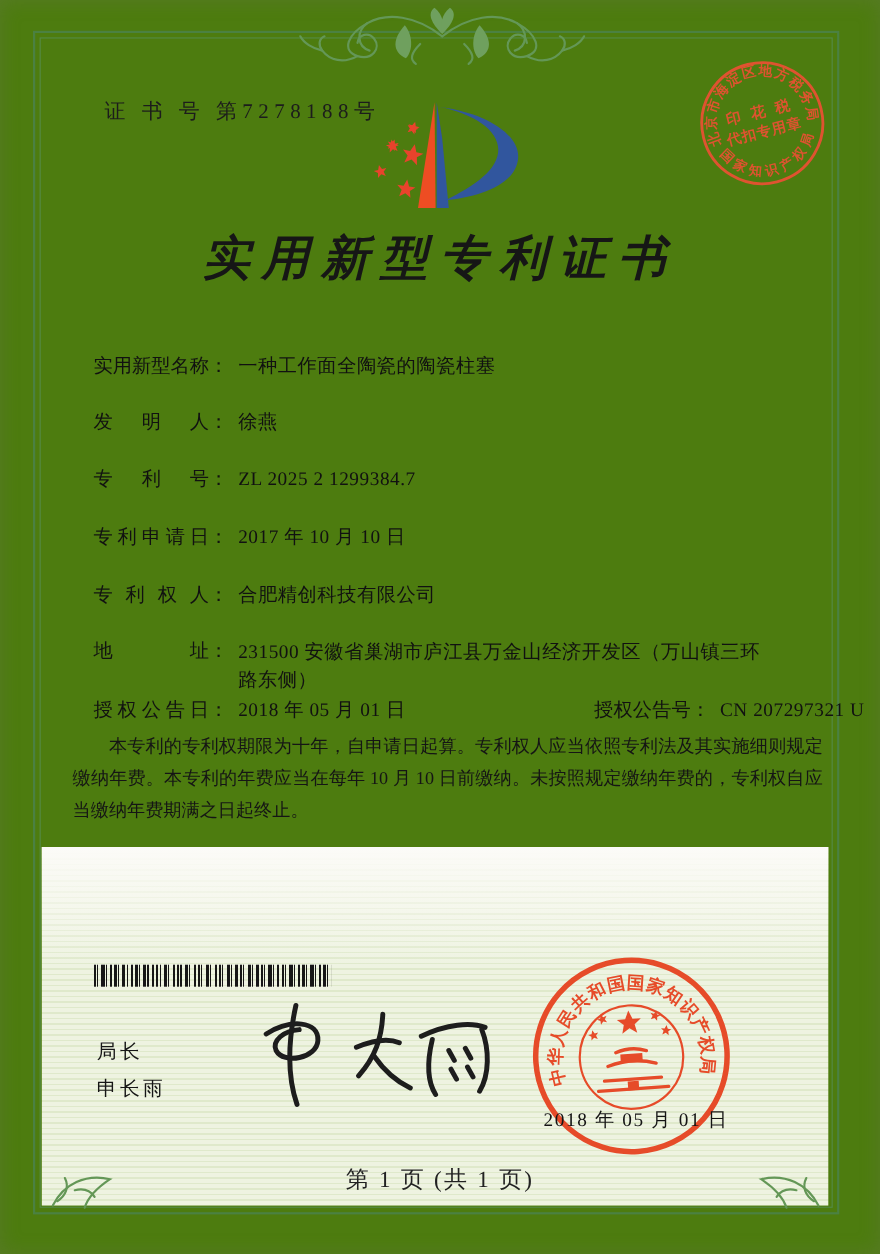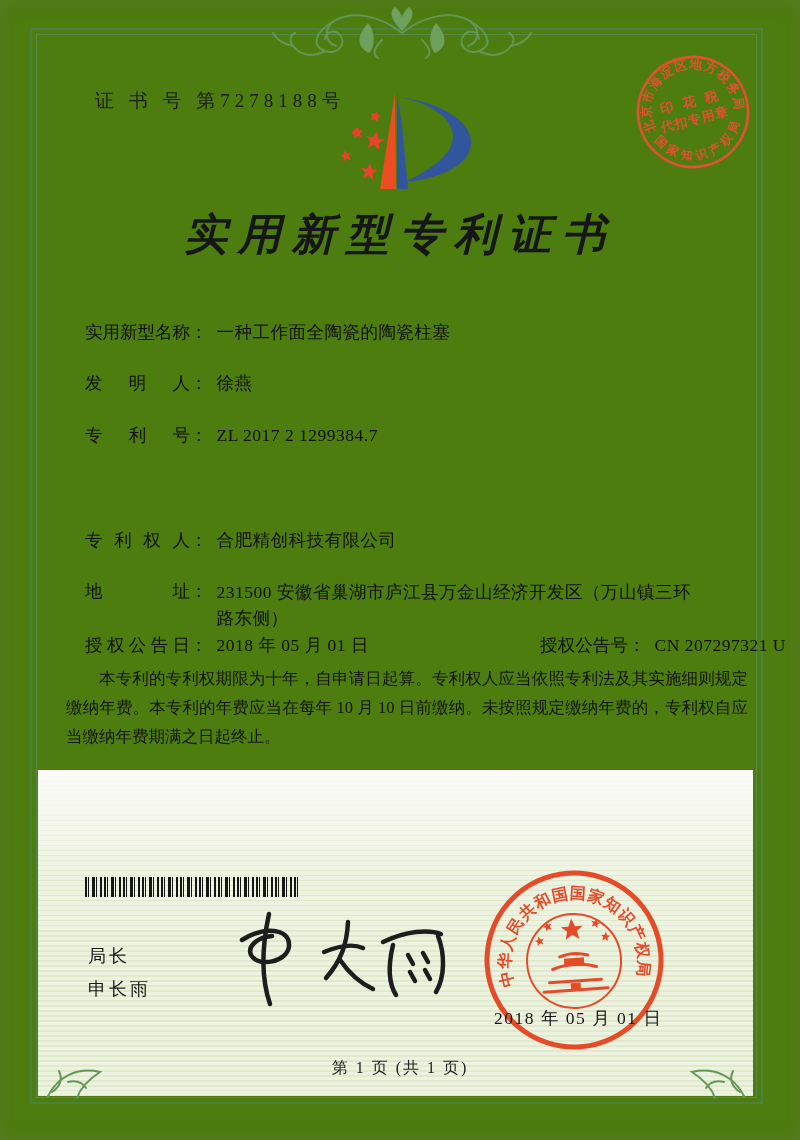--- a/index.html
+++ b/index.html
@@ -24,21 +24,21 @@
   .flabel{display:inline-block;width:105px;text-align:justify;text-align-last:justify;}
   .fcolon{margin-right:9px;}
   .fval{letter-spacing:.5px;}
   .fval.wrap{display:inline-block;vertical-align:top;white-space:normal;width:480px;line-height:26px;}
   .grant-right{position:absolute;left:455px;top:0;}
   .grant-right .flabel{width:88px;}
   .body-text{position:absolute;left:66px;top:664px;width:682px;font-size:16.5px;line-height:29px;
              color:#151515;text-align:justify;}
   .body-text p{margin:0;text-indent:2em;}
   .director{position:absolute;left:88px;font-size:18px;letter-spacing:3px;color:#161616;}
-  .footer{position:absolute;left:0;top:1058px;width:100%;text-align:center;font-size:16px;
+  .footer{position:absolute;left:0;top:1058px;width:100%;text-align:center;font-size:21px;
           letter-spacing:2px;color:#222;}
   .issue-date{position:absolute;left:494px;top:1006px;font-size:17.5px;letter-spacing:1.5px;
               color:#141414;z-index:6;}
   
   .barcode{position:absolute;left:85px;top:877px;width:216px;height:20px;z-index:3;
     background-image:repeating-linear-gradient(90deg,
       #161616 0 2px,transparent 2px 3px,
       #161616 3px 4px,transparent 4px 7px,
       #161616 7px 10px,transparent 10px 11px,
       #161616 11px 12px,transparent 12px 15px,
@@ -128,21 +128,24 @@
     </g>
   </svg>
 
   <div class="frow" style="top:371px">
     <span class="flabel">发明人</span><span class="fcolon">：</span><span class="fval">徐燕</span>
   </div>
   <div class="frow" style="top:320px">
     <span class="flabel">实用新型名称</span><span class="fcolon">：</span><span class="fval">一种工作面全陶瓷的陶瓷柱塞</span>
   </div>
   <div class="frow" style="top:423px">
-    <span class="flabel">专利号</span><span class="fcolon">：</span><span class="fval">ZL 2017 2 1299384.7</span>
+    <span class="flabel">专利号</span><span class="fcolon">：</span><span class="fval">ZL 2025 2 1299384.7</span>
+  </div>
+  <div class="frow" style="top:476px">
+    <span class="flabel">专利申请日</span><span class="fcolon">：</span><span class="fval">2017 年 10 月 10 日</span>
   </div>
   <div class="frow" style="top:528px">
     <span class="flabel">专利权人</span><span class="fcolon">：</span><span class="fval">合肥精创科技有限公司</span>
   </div>
   <div class="frow" style="top:579px">
     <span class="flabel">地址</span><span class="fcolon">：</span><span class="fval wrap">231500 安徽省巢湖市庐江县万金山经济开发区（万山镇三环路东侧）</span>
   </div>
   <div class="frow" style="top:633px;left:85px;width:670px">
     <span>
       <span class="flabel">授权公告日</span><span class="fcolon">：</span><span class="fval">2018 年 05 月 01 日</span>

